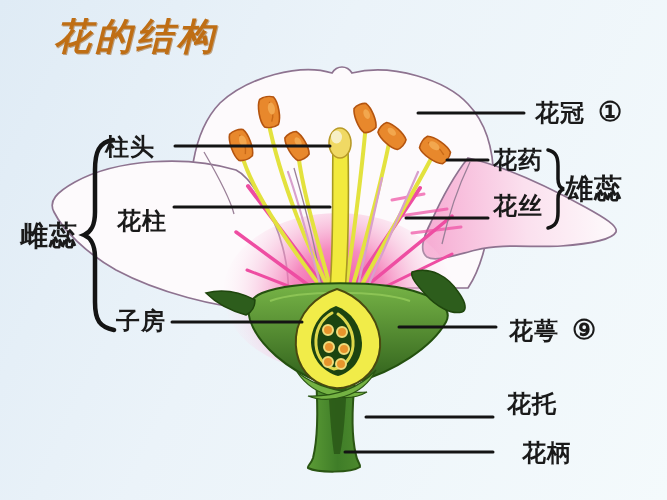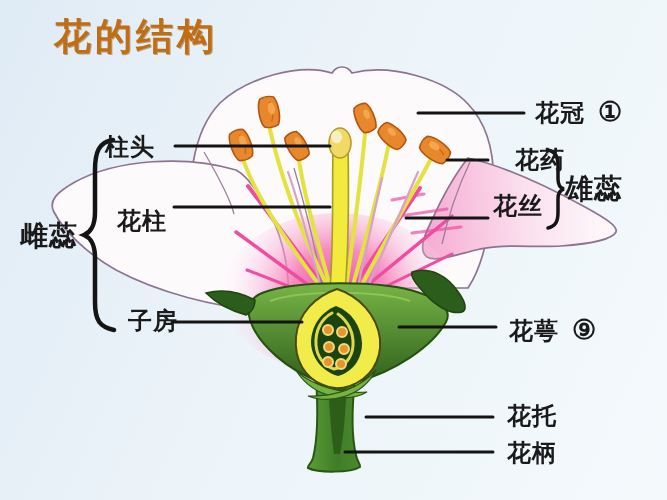--- a/index.html
+++ b/index.html
@@ -3,21 +3,21 @@
 <meta charset="utf-8">
 <style>
   html,body{margin:0;padding:0;}
   .stage{
     position:relative;width:667px;height:500px;overflow:hidden;
     background:linear-gradient(115deg,#dfebf5 0%,#ebf3f9 40%,#f4fafc 100%);
     font-family:"Liberation Serif","DejaVu Serif",serif;
   }
   .stage svg{position:absolute;left:0;top:0;}
   .title{
-    position:absolute;font-size:37px;font-weight:800;
+    position:absolute;font-size:37px;font-weight:800;font-style:italic;
     color:#bf6e14;letter-spacing:4px;white-space:nowrap;
     text-shadow:1px 1px 0 rgba(150,82,10,.5);
   }
   .lbl{
     position:absolute;transform:translate(-50%,-50%);
     font-size:24px;font-weight:600;color:#1a1a1a;
     white-space:nowrap;letter-spacing:1px;line-height:1;
   }
   .lbl.row{transform:translateY(-50%);}
   .lbl.group{font-size:28px;font-weight:700;}
@@ -167,28 +167,28 @@
     </g>
 
     <path d="M 113,140 C 99,142 95,152 95,170 L 95,212 C 95,226 91,232 84,235 C 91,238 95,244 95,258 L 95,302 C 95,321 100,327 114,330" fill="none" stroke="#141414" stroke-width="4.5" stroke-linecap="round"></path>
     <path d="M 548,150 C 556,152 558,157 558,166 L 558,179 C 558,185 560,188 564,189 C 560,190 558,193 558,199 L 558,212 C 558,221 556,226 548,228" fill="none" stroke="#141414" stroke-width="3.5" stroke-linecap="round"></path>
   </svg>
 
   <div class="title" style="left:54px;top:12px">花的结构</div>
 
   <div class="lbl" style="left:130px;top:147px">柱头</div>
   <div class="lbl" style="left:142px;top:221px">花柱</div>
-  <div class="lbl" style="left:153px;top:321px">子房</div>
+  <div class="lbl" style="left:141px;top:321px">子房</div>
   <div class="lbl group" style="left:49px;top:236px">雌蕊</div>
 
   <div class="lbl row" style="left:535px;top:112px">
     <span>花冠</span><span class="num">①</span>
   </div>
-  <div class="lbl" style="left:540px;top:160px">花药</div>
+  <div class="lbl" style="left:518px;top:160px">花药</div>
   <div class="lbl" style="left:518px;top:206px">花丝</div>
   <div class="lbl row" style="left:509px;top:330px">
     <span>花萼</span><span class="num">⑨</span>
   </div>
   <div class="lbl group" style="left:594px;top:189px">雄蕊</div>
-  <div class="lbl" style="left:532px;top:416px">花托</div>
-  <div class="lbl" style="left:532px;top:453px">花柄</div>
+  <div class="lbl" style="left:532px;top:404px">花托</div>
+  <div class="lbl" style="left:547px;top:453px">花柄</div>
 
 </div>
 
 </body></html>

